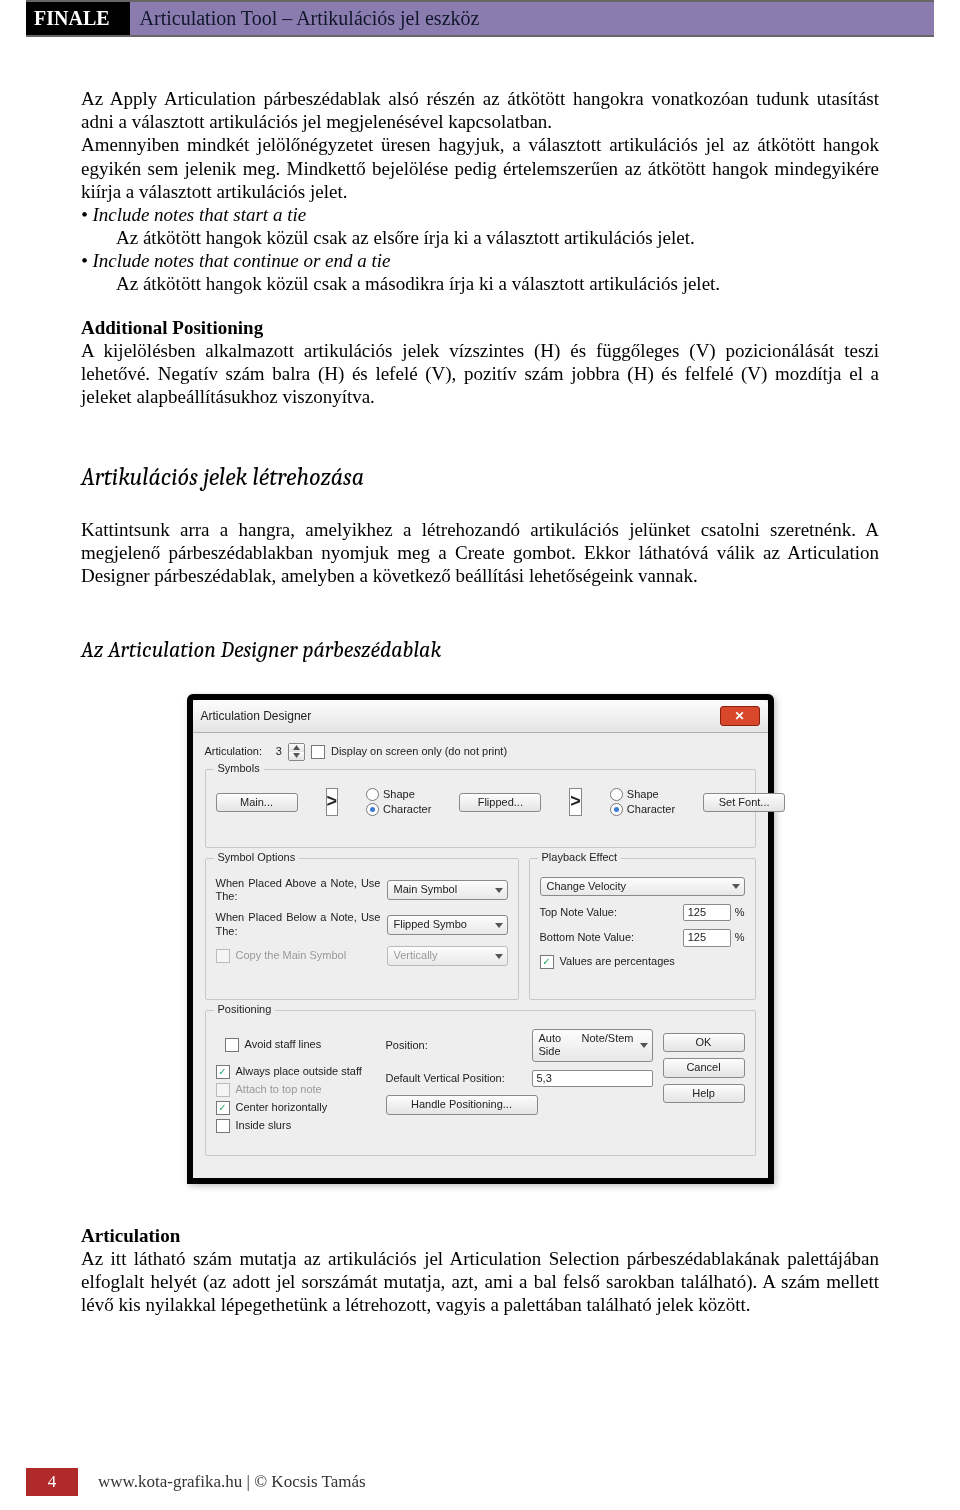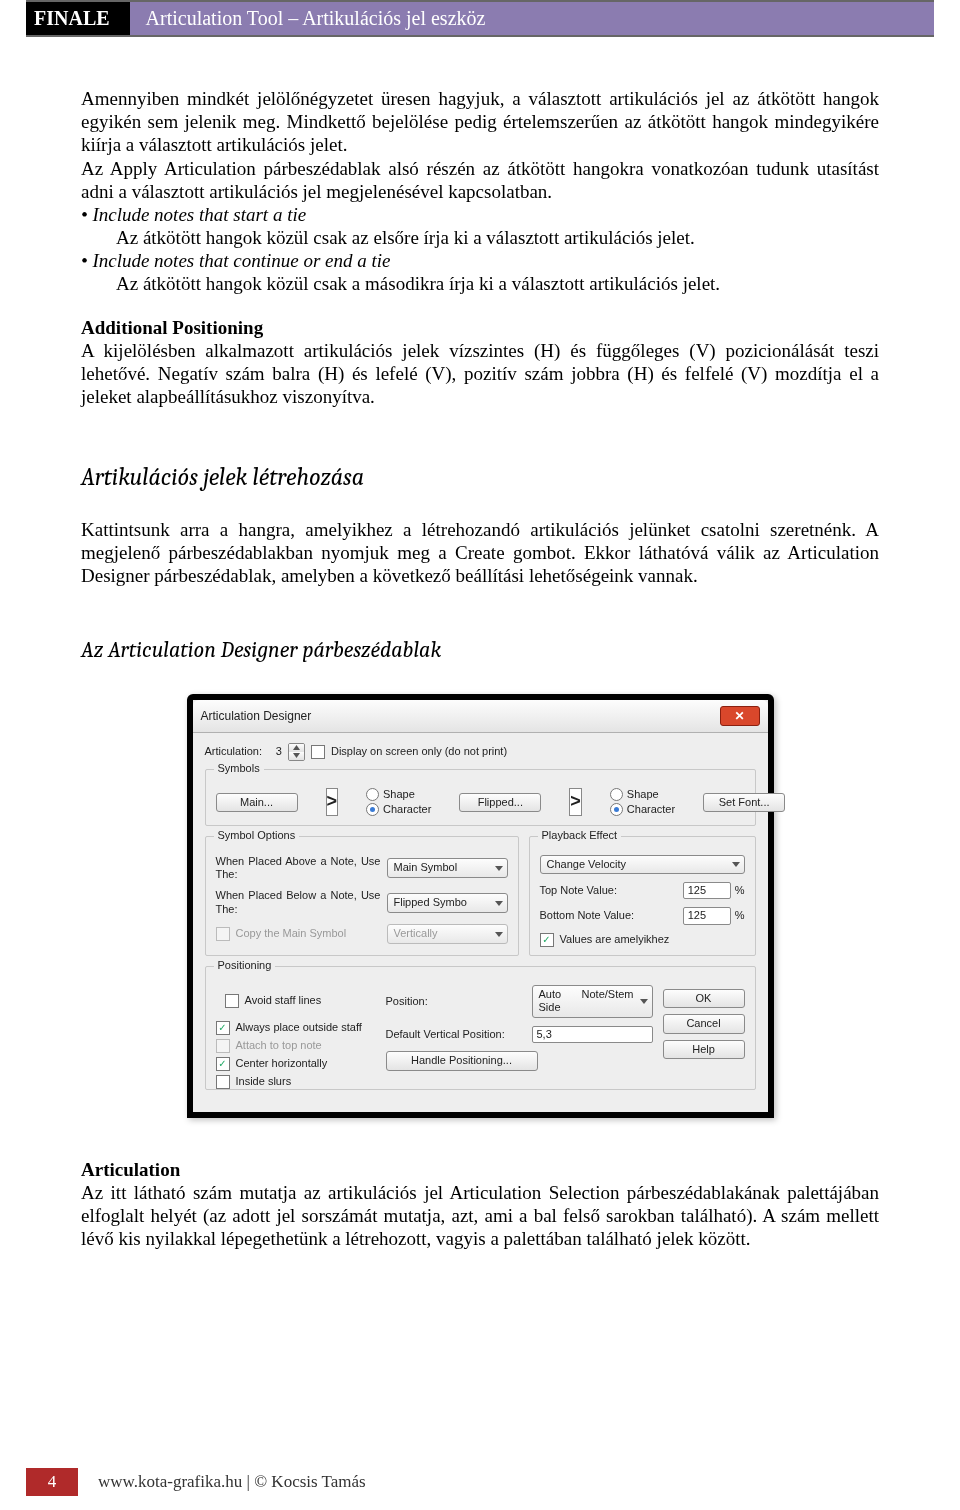--- a/index.html
+++ b/index.html
@@ -1,19 +1,19 @@
 <!DOCTYPE html>
 <html><head>
 <meta charset="utf-8">
 <style>
   html,body{margin:0;padding:0;background:#fff;font-family:"Times New Roman",Times,serif;color:#000;}
   .page{width:908px;min-height:1510px;margin:0 auto;position:relative;background:#fff;}
   .header{display:flex;align-items:center;border-top:2px solid #666;border-bottom:2px solid #666;background:#8b7cb0;}
   .header-l{background:#000;color:#fff;font-weight:bold;font-size:20px;padding:5px 20px 5px 8px;}
-  .header-r{font-size:20px;padding:5px 16px;color:#ffffff;}
+  .header-r{font-size:20px;padding:5px 10px;color:#0f172a;}
   .content{padding:50px 55px 0 55px;font-size:19px;line-height:1.22;text-align:justify;}
   .para{margin:0 0 20px 0;}
   .bullet{margin:0;}
   .indent{margin:0 0 0 35px;}
   .section-bold{font-weight:bold;}
   .h-italic{font-size:24px;font-style:italic;font-family:Cambria,"Times New Roman",serif;margin:55px 0 25px 0;}
   .h-italic2{font-size:22px;font-style:italic;font-family:Cambria,"Times New Roman",serif;margin:50px 0 30px 0;}
   em{font-style:italic;}
   .dialog-wrap{display:flex;justify-content:center;margin:10px 0 40px 0;}
   
@@ -21,21 +21,21 @@
   .dlg-title{background:linear-gradient(#fdfdfd,#e4e4e4);border-bottom:1px solid #b0b0b0;padding:6px 8px;font-size:12px;display:flex;align-items:center;justify-content:space-between;border-radius:6px 6px 0 0;}
   .dlg-close{width:38px;height:18px;background:#d9472b;border:1px solid #8a2010;border-radius:3px;display:flex;align-items:center;justify-content:center;color:#fff;font-weight:bold;font-size:12px;line-height:1;}
   .dlg-body{padding:10px 12px 12px;}
   .row{display:flex;align-items:center;gap:6px;margin-bottom:8px;}
   .stepper{display:flex;flex-direction:column;border:1px solid #888;border-radius:2px;overflow:hidden;}
   .stepper span{width:15px;height:8px;background:linear-gradient(#fdfdfd,#e2e2e2);display:flex;align-items:center;justify-content:center;}
   .stepper svg{width:7px;height:5px;display:block;}
   .chk{width:12px;height:12px;border:1px solid #777;background:#fff;display:inline-flex;align-items:center;justify-content:center;vertical-align:middle;}
   .chk.checked::after{content:"✓";font-size:10px;color:#2a6;line-height:1;}
   .chk.disabled{border-color:#bbb;background:#f4f4f4;}
-  .group{border:1px solid #c8c8c8;border-radius:2px;padding:18px 10px 0;margin-bottom:10px;position:relative;}
+  .group{border:1px solid #c8c8c8;border-radius:2px;padding:18px 10px 22px;margin-bottom:10px;position:relative;}
   .group-title{position:absolute;top:-8px;left:8px;background:#eee;padding:0 4px;font-size:11px;}
   .btn{background:linear-gradient(#fdfdfd,#e4e4e4);border:1px solid #8a8a8a;border-radius:3px;padding:2px 10px;font-size:11px;min-width:60px;text-align:center;}
   .btn.wide{min-width:130px;}
   .radio{width:11px;height:11px;border:1px solid #777;border-radius:50%;background:#fff;display:inline-flex;align-items:center;justify-content:center;vertical-align:middle;}
   .radio.sel::after{content:"";width:5px;height:5px;background:#3a7bd5;border-radius:50%;}
   .combo{background:linear-gradient(#fdfdfd,#e8e8e8);border:1px solid #8a8a8a;border-radius:3px;padding:2px 18px 2px 6px;font-size:11px;position:relative;min-width:95px;}
   .combo::after{content:"";position:absolute;right:4px;top:50%;margin-top:-2px;border-left:4px solid transparent;border-right:4px solid transparent;border-top:5px solid #555;}
   .combo.disabled{color:#999;border-color:#bbb;}
   .txt{background:#fff;border:1px solid #8a8a8a;border-radius:2px;padding:1px 4px;min-width:38px;font-size:11px;}
   .glyphbox{width:32px;height:26px;border:1px solid #888;background:#fff;display:flex;align-items:center;justify-content:center;font-size:18px;font-weight:bold;}
@@ -50,22 +50,22 @@
 </head>
 <body>
 <div class="page">
 
 <div class="header">
   <div class="header-l">FINALE</div>
   <div class="header-r">Articulation Tool – Artikulációs jel eszköz</div>
 </div>
 
 <div class="content">
+  <p class="para" style="margin-bottom:0">Az Apply Articulation párbeszédablak alsó részén az átkötött hangokra vonatkozóan tudunk utasítást adni a választott artikulációs jel megjelenésével kapcsolatban.</p>
   <p class="para" style="margin-bottom:0">Amennyiben mindkét jelölőnégyzetet üresen hagyjuk, a választott artikulációs jel az átkötött hangok egyikén sem jelenik meg. Mindkettő bejelölése pedig értelemszerűen az átkötött hangok mindegyikére kiírja a választott artikulációs jelet.</p>
-  <p class="para" style="margin-bottom:0">Az Apply Articulation párbeszédablak alsó részén az átkötött hangokra vonatkozóan tudunk utasítást adni a választott artikulációs jel megjelenésével kapcsolatban.</p>
   <p class="bullet"><em>• Include notes that start a tie</em></p>
   <p class="indent">Az átkötött hangok közül csak az elsőre írja ki a választott artikulációs jelet.</p>
   <p class="bullet"><em>• Include notes that continue or end a tie</em></p>
   <p class="indent" style="margin-bottom:20px">Az átkötött hangok közül csak a másodikra írja ki a választott artikulációs jelet.</p>
 
   <p class="para" style="text-align:justify">
     <span class="section-bold">Additional Positioning</span><br>
     <span>A kijelölésben alkalmazott artikulációs jelek vízszintes (H) és függőleges (V) pozicionálását teszi lehetővé. Negatív szám balra (H) és lefelé (V), pozitív szám jobbra (H) és felfelé (V) mozdítja el a jeleket alapbeállításukhoz viszonyítva.</span>
   </p>
 
@@ -170,21 +170,21 @@
                 </div>
             <div class="row" style="justify-content:space-between">
                   <span>Bottom Note Value:</span>
                   <span style="display:flex;gap:4px;align-items:center">
                     <span class="txt">125</span>
                     <span>%</span>
                   </span>
                 </div>
             <label class="row">
                   <span class="chk checked"></span>
-                  <span>Values are amelyikhez</span>
+                  <span>Values are percentages</span>
                 </label>
           </div>
         </div>
 
         <div class="group" style="display:flex;gap:10px">
           <div class="group-title">Positioning</div>
           <div style="flex:0 0 160px;display:flex;flex-direction:column;gap:4px">
             <label class="row" style="margin:9px">
                   <span class="chk"></span>
                   <span>Avoid staff lines</span>

